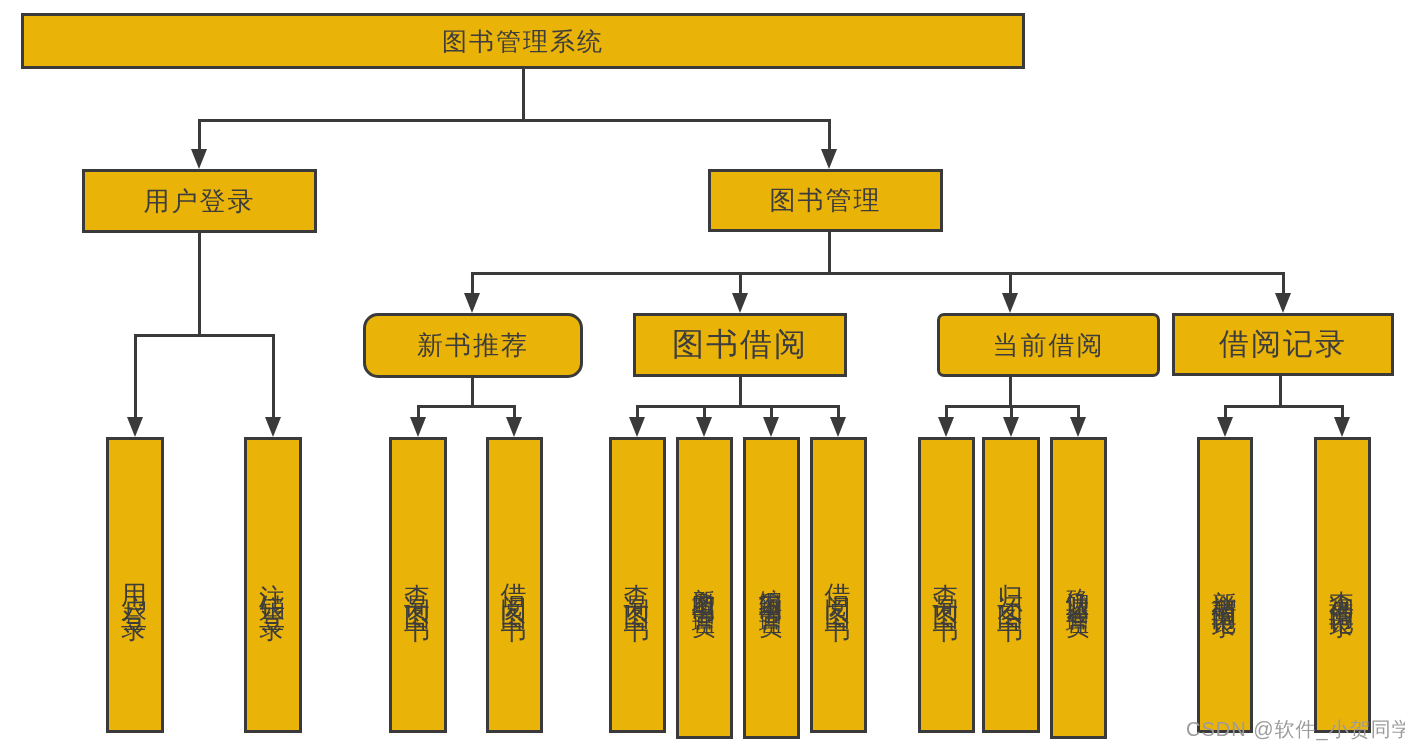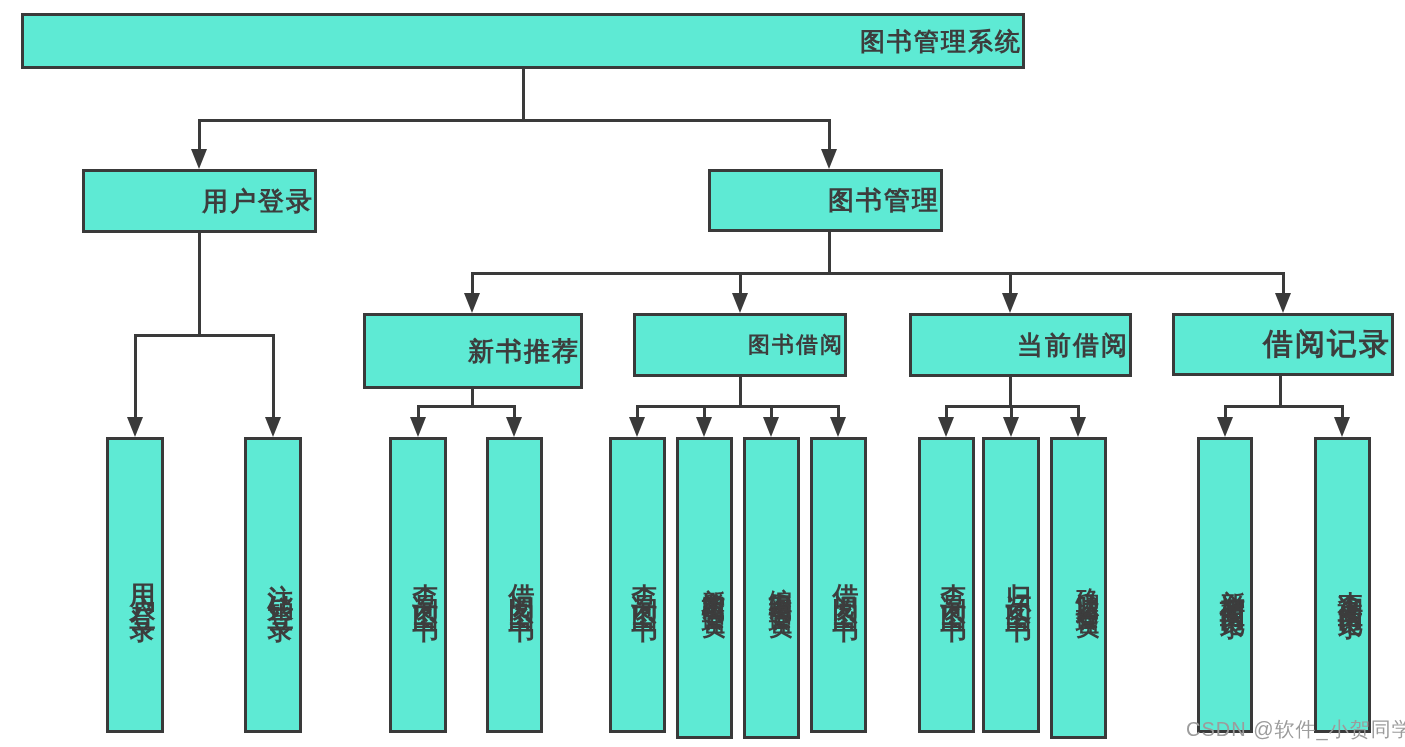--- a/index.html
+++ b/index.html
@@ -8,26 +8,25 @@
     width: 1405px;
     height: 747px;
     background: var(--bg, #ffffff);
     font-family: "Liberation Sans", "DejaVu Sans", sans-serif;
     overflow: hidden;
   }
   .node {
     position: absolute;
     box-sizing: border-box;
     border: 3px solid var(--line, #3a3a3a);
-    background: #5eead4;
+    background: #eab308;
     display: flex;
     align-items: center;
-    justify-content: flex-end;
+    justify-content: center;
     color: var(--text, #3d3d3d);
-    font-weight: bold;
   }
   .node .lbl { letter-spacing: 2px; white-space: nowrap; }
   .node.v .lbl {
     writing-mode: vertical-rl;
     text-orientation: mixed;
     white-space: nowrap;
   }
   .line-v { position: absolute; width: 3px; background: var(--line, #3a3a3a); }
   .line-h { position: absolute; height: 3px; background: var(--line, #3a3a3a); }
   .arrow { position: absolute; width: 16px; display: flex; flex-direction: column; align-items: center; }
@@ -146,27 +145,27 @@
   <div id="layer-nodes">
       <div class="node" style="left: 21px; top: 13px; width: 1004px; height: 56px;">
         <span class="lbl" style="font-size: 25px;">图书管理系统</span>
       </div>
       <div class="node" style="left: 82px; top: 169px; width: 235px; height: 64px;">
         <span class="lbl" style="font-size: 26px;">用户登录</span>
       </div>
       <div class="node" style="left: 708px; top: 169px; width: 235px; height: 63px;">
         <span class="lbl" style="font-size: 26px;">图书管理</span>
       </div>
-      <div class="node" style="left: 363px; top: 313px; width: 220px; height: 76px;">
+      <div class="node" style="left: 363px; top: 313px; width: 220px; height: 65px; border-radius: 15px;">
         <span class="lbl" style="font-size: 26px;">新书推荐</span>
       </div>
       <div class="node" style="left: 633px; top: 313px; width: 214px; height: 64px;">
-        <span class="lbl" style="font-size: 22px;">图书借阅</span>
-      </div>
-      <div class="node" style="left: 909px; top: 313px; width: 223px; height: 64px;">
+        <span class="lbl" style="font-size: 32px;">图书借阅</span>
+      </div>
+      <div class="node" style="left: 937px; top: 313px; width: 223px; height: 64px; border-radius: 7px;">
         <span class="lbl" style="font-size: 26px;">当前借阅</span>
       </div>
       <div class="node" style="left: 1172px; top: 313px; width: 222px; height: 63px;">
         <span class="lbl" style="font-size: 30px;">借阅记录</span>
       </div>
       <div class="node v" style="left: 106px; top: 437px; width: 58px; height: 296px;">
         <span class="lbl" style="font-size: 26px; letter-spacing: 11px;">用户登录</span>
       </div>
       <div class="node v" style="left: 244px; top: 437px; width: 58px; height: 296px;">
         <span class="lbl" style="font-size: 26px; letter-spacing: 11px;">注销登录</span>

